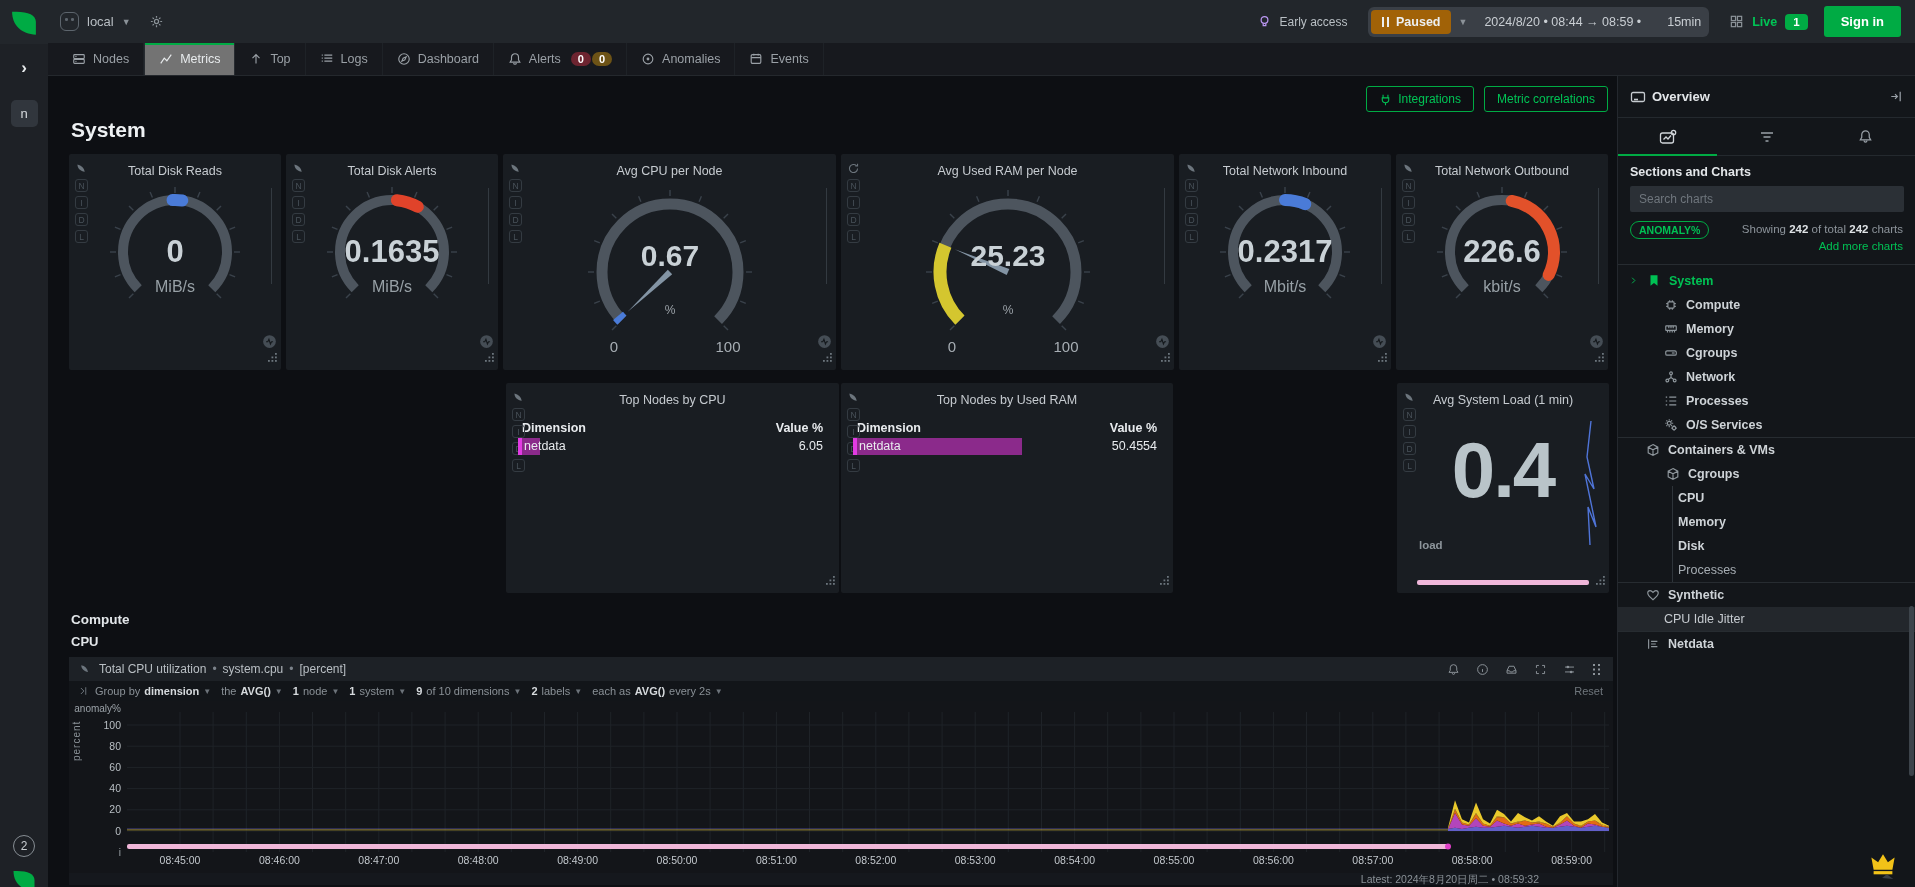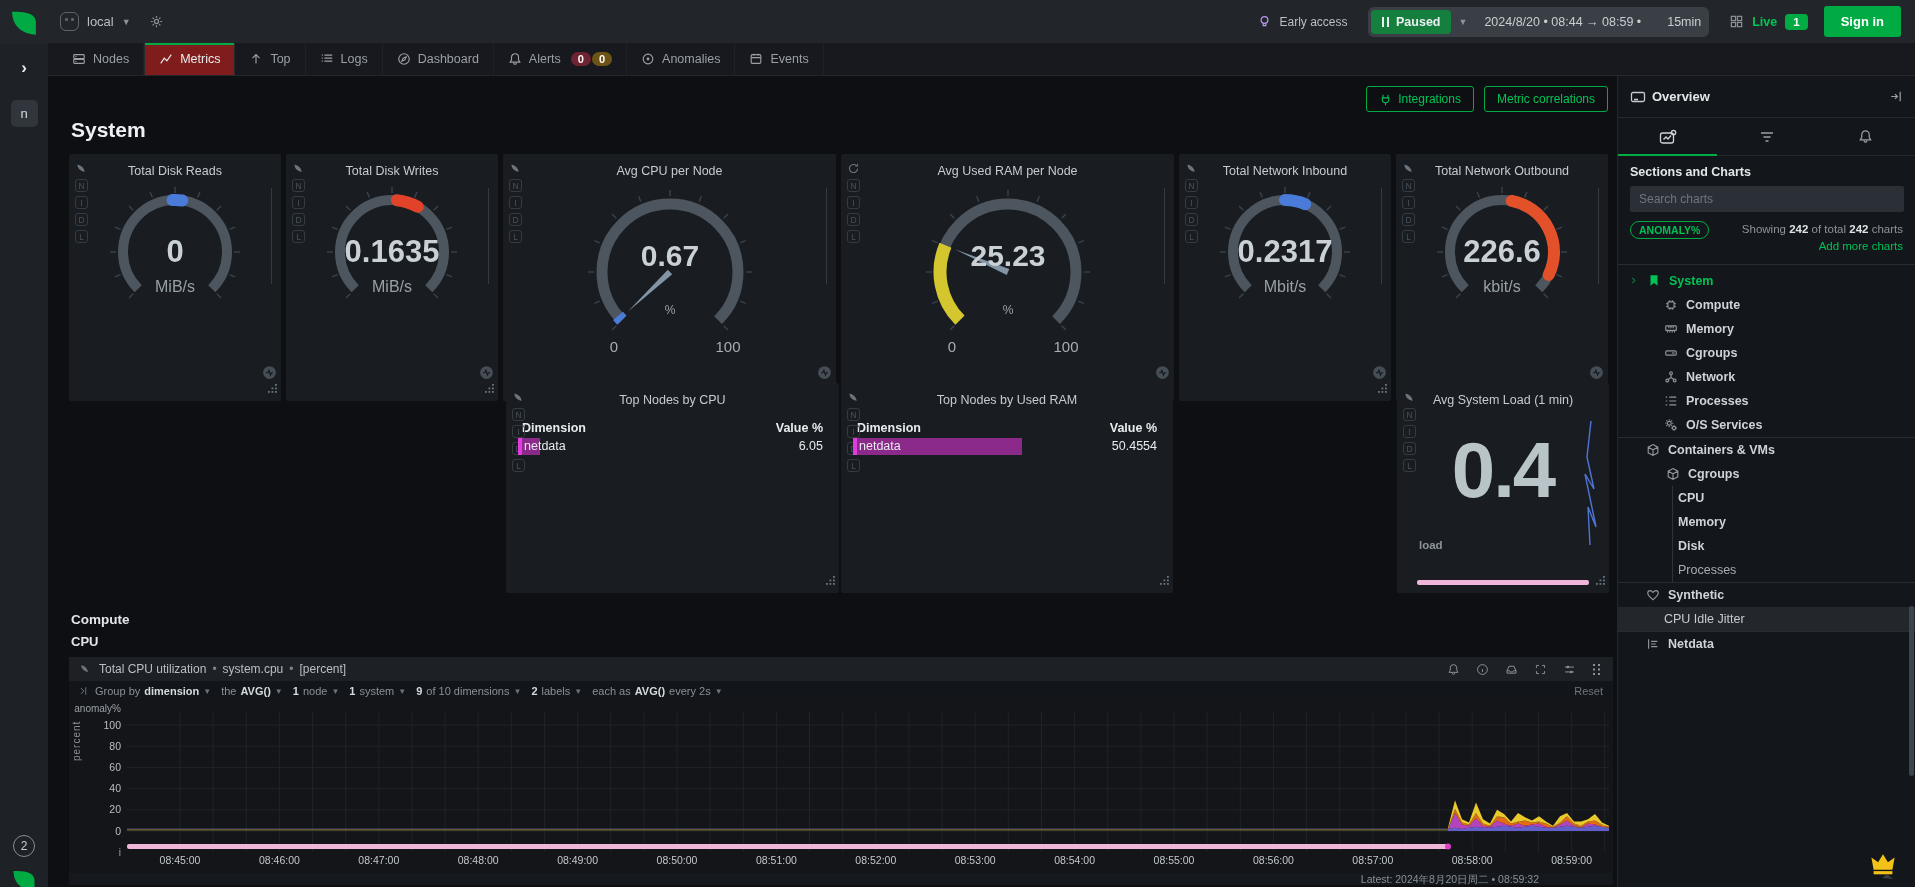--- a/index.html
+++ b/index.html
@@ -20,51 +20,51 @@
   .topbar { height:43px; background:#22262b; display:flex; align-items:center; padding:0 14px 0 12px; flex:none; }
   .node-select { display:flex; align-items:center; gap:8px; color:#b9bfc4; font-size:13px; }
   .node-icon { width:19px; height:19px; border:1.5px solid #5d656d; border-radius:6px; position:relative; }
   .node-icon i { position:absolute; width:2.5px; height:2.5px; background:#5d656d; border-radius:50%; }
   .caret { color:#8b9298; font-size:9px; }
   .icon { display:inline-flex; align-items:center; justify-content:center; }
   .icon svg { display:block; }
   .tb-spacer { flex:1; }
   .early { display:flex; align-items:center; gap:7px; color:#b9bfc4; font-size:12px; margin-right:20px; }
   .time-pill { background:#3a3f46; border-radius:6px; height:30px; display:flex; align-items:center; padding:0 8px 0 3px; }
-  .pause-chip { background:#15803d; border-radius:4px; height:24px; display:flex; align-items:center; gap:7px; padding:0 11px; color:#eceff1; font-size:12.5px; font-weight:bold; }
+  .pause-chip { background:#a16207; border-radius:4px; height:24px; display:flex; align-items:center; gap:7px; padding:0 11px; color:#eceff1; font-size:12.5px; font-weight:bold; }
   .pause-bars { display:inline-flex; gap:2.5px; }
   .pause-bars i { width:2.5px; height:10px; background:#eceff1; }
   .pill-range { color:#c9ced3; font-size:12.5px; margin-left:10px; }
   .pill-dur { color:#c9ced3; font-size:12.5px; margin-left:26px; }
   .live-group { display:flex; align-items:center; gap:8px; margin-left:20px; }
   .live-label { color:#00c455; font-size:12.5px; font-weight:bold; }
   .live-count { background:#00ab44; color:#fff; border-radius:4px; font-size:11.5px; font-weight:bold; padding:2px 8px; }
   .signin { margin-left:16px; background:#00ab44; color:#fff; border:none; border-radius:3px; font-size:13px; font-weight:bold; padding:8px 17px; font-family:inherit; cursor:pointer; }
 
   
   .tabbar { height:33px; background:#17191e; border-bottom:1px solid #24282d; display:flex; padding-left:10px; flex:none; }
   .tab { display:flex; align-items:center; gap:7px; padding:0 14px; color:#9aa0a6; font-size:12.5px; border-right:1px solid #1e2227; cursor:pointer; }
-  .tab.active { background:#7f1d1d; color:#e8ebed; box-shadow:inset 0 2px 0 #00ab44; border-left:1px solid #272b30; border-right:1px solid #272b30; }
+  .tab.active { background:#737373; color:#e8ebed; box-shadow:inset 0 2px 0 #00ab44; border-left:1px solid #272b30; border-right:1px solid #272b30; }
   .tab .icon { color:inherit; }
   .tab-badges { display:inline-flex; gap:1px; margin-left:3px; }
   .tab-badge { border-radius:8px; padding:1px 7px; font-size:11px; font-weight:bold; }
 
   
   .bodyrow { flex:1; display:flex; min-height:0; }
   .content { flex:1; min-width:0; padding:0 9px 0 21px; background:#0d0f13; }
   .actions { display:flex; justify-content:flex-end; gap:10px; margin-top:10px; height:26px; }
   .ghost-btn { display:flex; align-items:center; gap:6px; border:1px solid #00ab44; border-radius:3px; background:transparent; color:#00c455; font-size:12px; padding:0 12px; font-family:inherit; cursor:pointer; }
   h1.sec { color:#eef1f3; font-size:21px; margin:6px 0 0 2px; }
   h2.sec { color:#e2e6e9; font-size:13.5px; margin:19px 0 0 2px; }
   h3.sec { color:#e2e6e9; font-size:13px; margin:7px 0 0 2px; }
 
   
   .gauge-row { display:flex; gap:5px; margin-top:12px; height:216px; }
   .card { background:#191d22; border-radius:2px; position:relative; }
-  .gauge-card { width:212px; height:247px; }
+  .gauge-card { width:212px; height:216px; }
   .gauge-card.wide { width:333px; }
   .card-title { text-align:center; color:#c6cbd0; font-size:12.5px; padding-top:10px; }
   .corner-stack { position:absolute; left:6px; top:8px; display:flex; flex-direction:column; gap:4px; align-items:center; }
   .corner-stack .icon { color:#6c757d; }
   .ltr-box { width:13px; height:13px; border:1px solid #343b42; border-radius:3px; color:#49525a; font-size:8.5px; display:flex; align-items:center; justify-content:center; }
   .vline { position:absolute; right:9px; top:34px; height:96px; width:1px; background:#333a41; }
   .pulse-ic { position:absolute; right:4px; bottom:17px; cursor:pointer; }
   .resize-h { position:absolute; right:3px; bottom:3px; cursor:pointer; }
   .gsvg { display:block; margin:0 auto; }
   .row2 { position:relative; margin-top:13px; height:210px; }
@@ -339,21 +339,21 @@
                     <rect x="8" y="1" width="1.8" height="1.8"></rect>
                     <rect x="8" y="4.5" width="1.8" height="1.8"></rect>
                     <rect x="8" y="8" width="1.8" height="1.8"></rect>
                     <rect x="4.5" y="8" width="1.8" height="1.8"></rect>
                     <rect x="1" y="8" width="1.8" height="1.8"></rect>
                     <rect x="4.5" y="4.5" width="1.8" height="1.8"></rect>
                   </g>
                 </svg></span>
             </div>
             <div class="card gauge-card">
-              <div class="card-title">Total Disk Writes</div>
+              <div class="card-title">Total Disk Alerts</div>
               <div class="corner-stack">
                 <span class="icon">
                   <svg width="13" height="13" viewBox="0 0 16 16" fill="none" stroke="currentColor" stroke-width="1.3" style="color:currentColor">
                     <path d="M3 3c0 5 4 8 9 9-1-5-4-8-9-9z" fill="currentColor" stroke="none"></path>
                   </svg>
                 </span>
                 <span class="ltr-box">N</span>
                 <span class="ltr-box">I</span>
                 <span class="ltr-box">D</span>
                 <span class="ltr-box">L</span>

